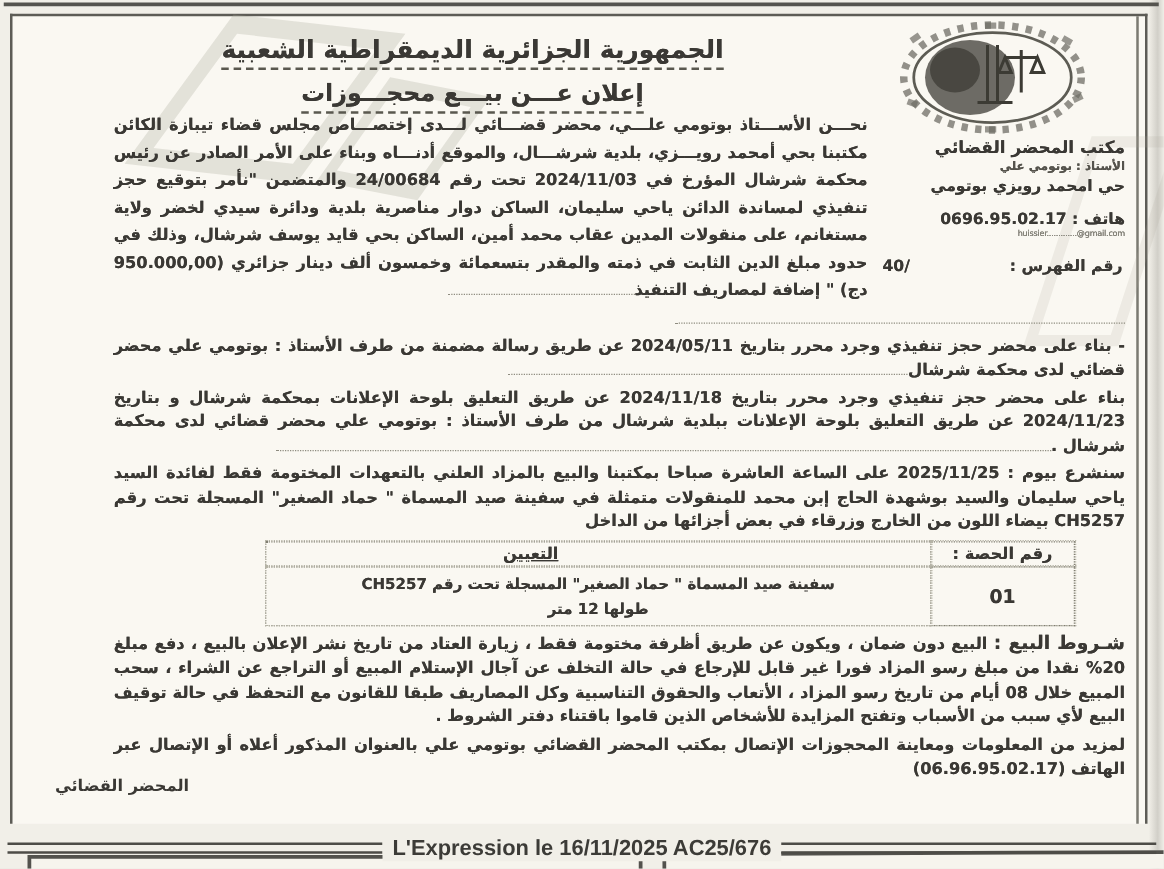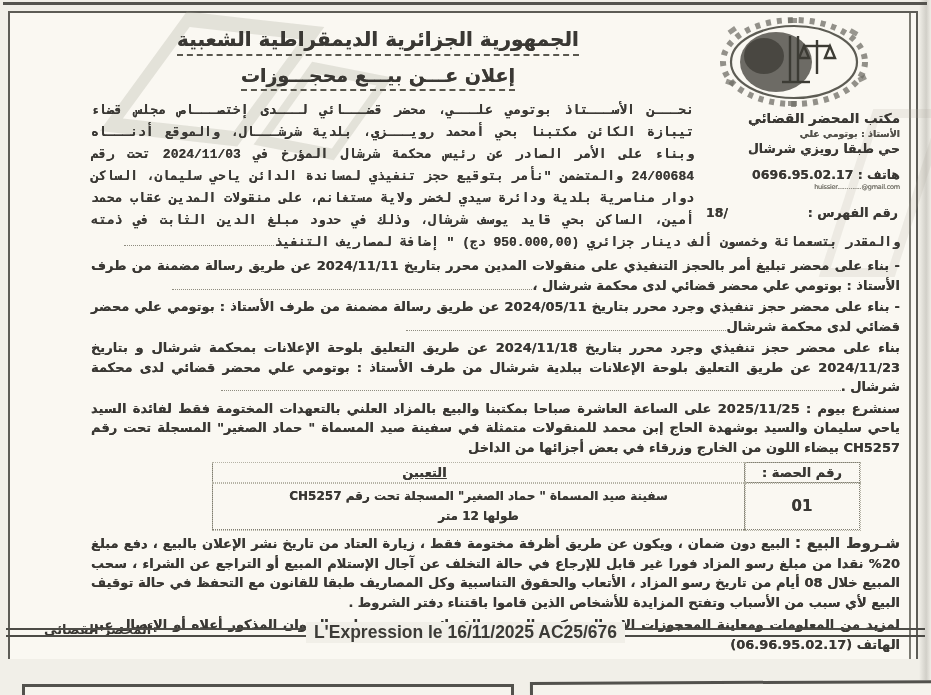--- a/index.html
+++ b/index.html
@@ -33,36 +33,36 @@
   .lh-email{font-size:6.5px;color:#8d8b80;margin-top:1px;letter-spacing:-.2px;}
   .lh-index{display:flex;justify-content:space-between;align-items:center;
         font-size:12.5px;font-weight:700;margin-top:14px;padding:0 2px 0 18px;}
   h1,h2,h3{margin:0;text-align:center;font-weight:700;}
   .h-country{padding-top:12px;font-size:20px;}
   .h-title1{padding-top:13px;font-size:19px;}
   .h-title2{padding-top:7px;font-size:19px;}
   .u-dash{border-bottom:2px dashed #5a584f;padding-bottom:3px;margin-left:44px;}
   p.body{margin:0;font-size:13px;font-weight:700;text-align:justify;line-height:22px;
         margin-left:73px;}
-  p.p1{margin-top:14px;font-family:Liberation Mono, monospace;}
+  p.p1{margin-top:4px;}
   p.tight{line-height:19.5px;margin-top:2px;}
   .leader{display:inline-block;height:10px;border-bottom:1.5px dotted #8e8c80;vertical-align:baseline;}
   
   table.lots{border-collapse:collapse;margin:5px 40px 3px 0;width:648px;direction:rtl;
         font-weight:700;background:#faf8f2;}
   table.lots th,table.lots td{border:1px dotted #807e72;outline:1px dotted #b5b3a6;}
   th.lot-h{width:110px;font-size:13px;padding:2px;}
   th.des-h{font-size:13px;padding:2px 110px 2px 2px;text-align:center;font-weight:700;text-decoration:underline;}
   td.lot-c{text-align:center;font-size:15px;}
   td.des-c{text-align:center;font-size:12px;line-height:20px;padding:3px;}
   .price-line{margin:7px 0 0 0;font-size:13px;font-weight:700;}
   .big-lbl{font-size:15px;font-weight:700;}
   .sig{position:absolute;left:34px;bottom:22px;font-size:13px;font-weight:700;direction:rtl;}
   
-  .footer{position:absolute;left:6px;right:6px;top:622px;display:flex;align-items:center;z-index:5;}
+  .footer{position:absolute;left:6px;right:6px;top:668px;display:flex;align-items:center;z-index:5;}
   .f-rule{flex:1;height:5px;border-top:2px solid #4d4c47;border-bottom:2px solid #4d4c47;}
   .f-text{font-family:"Liberation Sans",sans-serif;font-weight:700;font-size:17.5px;
         color:#3c3b37;padding:0 8px;background:#f1efe8;white-space:nowrap;direction:ltr;}
   
   .stub{position:absolute;border:3px solid #53524d;background:#f6f4ed;height:26px;}
   .stub-left{left:22px;top:684px;width:486px;}
   .stub-right{left:530px;top:681px;width:404px;transform:rotate(-.25deg);}
 </style>
 </head>
 <body>
@@ -104,35 +104,35 @@
             <rect x="10" y="12" width="8" height="5" transform="rotate(-35 14 14)"></rect>
             <rect x="132" y="14" width="8" height="5" transform="rotate(30 136 16)"></rect>
             <rect x="140" y="60" width="8" height="5" transform="rotate(-25 144 62)"></rect>
             <rect x="8" y="64" width="8" height="5" transform="rotate(20 12 66)"></rect>
             <rect x="70" y="2" width="9" height="5"></rect>
             <rect x="70" y="85" width="9" height="5"></rect>
           </g>
         </svg>
         <div class="lh-office">مكتب المحضر القضائي</div>
         <div class="lh-master">الأستاذ : بوتومي علي</div>
-        <div class="lh-address">حي طبقا رويزي شرشال</div>
+        <div class="lh-address">حي امحمد رويزي بوتومي</div>
         <div class="lh-phone">هاتف : 0696.95.02.17</div>
         <div class="lh-email" dir="ltr">huissier.............@gmail.com</div>
         <div class="lh-index">
           <span>رقم الفهرس :</span>
-          <span dir="ltr">18/</span>
+          <span dir="ltr">40/</span>
         </div>
       </div>
 
       <h1 class="h-country"><span class="u-dash">الجمهورية الجزائرية الديمقراطية الشعبية</span></h1>
       <h2 class="h-title1"><span class="u-dash">إعلان عـــن بيـــع محجـــوزات</span></h2>
 
       <p class="body p1"><span>نحـــن الأســـتاذ بوتومي علـــي، محضر قضـــائي لـــدى إختصـــاص مجلس قضاء تيبازة الكائن مكتبنا بحي أمحمد رويـــزي، بلدية شرشـــال، والموقع أدنـــاه وبناء على الأمر الصادر عن رئيس محكمة شرشال المؤرخ في 2024/11/03 تحت رقم 24/00684 والمتضمن "نأمر بتوقيع حجز تنفيذي لمساندة الدائن ياحي سليمان، الساكن دوار مناصرية بلدية ودائرة سيدي لخضر ولاية مستغانم، على منقولات المدين عقاب محمد أمين، الساكن بحي قايد يوسف شرشال، وذلك في حدود مبلغ الدين الثابت في ذمته والمقدر بتسعمائة وخمسون ألف دينار جزائري (950.000,00 دج) " إضافة لمصاريف التنفيذ</span><span class="leader" style="width:150px"></span></p>
 
-      <p class="body tight"><span>- بناء على محضر تبليغ أمر بالحجز التنفيذي على منقولات المدين  محرر بتاريخ 2024/11/11 عن طريق رسالة مضمنة من طرف الأستاذ : بوتومي علي محضر قضائي لدى محكمة شرشال ،</span><span class="leader" style="width:360px"></span></p>
+      <p class="body tight"><span class="leader" style="width:360px"></span></p>
 
       <p class="body tight"><span>- بناء على محضر حجز تنفيذي وجرد  محرر بتاريخ 2024/05/11 عن طريق رسالة مضمنة من طرف الأستاذ : بوتومي علي محضر قضائي لدى محكمة شرشال</span><span class="leader" style="width:320px"></span></p>
 
       <p class="body tight"><span>بناء على محضر حجز تنفيذي وجرد  محرر بتاريخ 2024/11/18 عن طريق التعليق بلوحة الإعلانات بمحكمة شرشال و بتاريخ 2024/11/23 عن طريق التعليق بلوحة الإعلانات ببلدية شرشال  من طرف الأستاذ : بوتومي علي محضر قضائي لدى محكمة شرشال .</span><span class="leader" style="width:620px"></span></p>
 
       <p class="body tight">سنشرع بيوم : 2025/11/25 على الساعة العاشرة صباحا بمكتبنا والبيع بالمزاد العلني بالتعهدات المختومة فقط لفائدة السيد ياحي سليمان والسيد بوشهدة الحاج إبن محمد للمنقولات متمثلة في  سفينة صيد المسماة " حماد الصغير" المسجلة تحت رقم CH5257 بيضاء اللون من الخارج وزرقاء في بعض أجزائها من الداخل</p>
 
       <table class="lots">
         <tbody>
             <tr>

